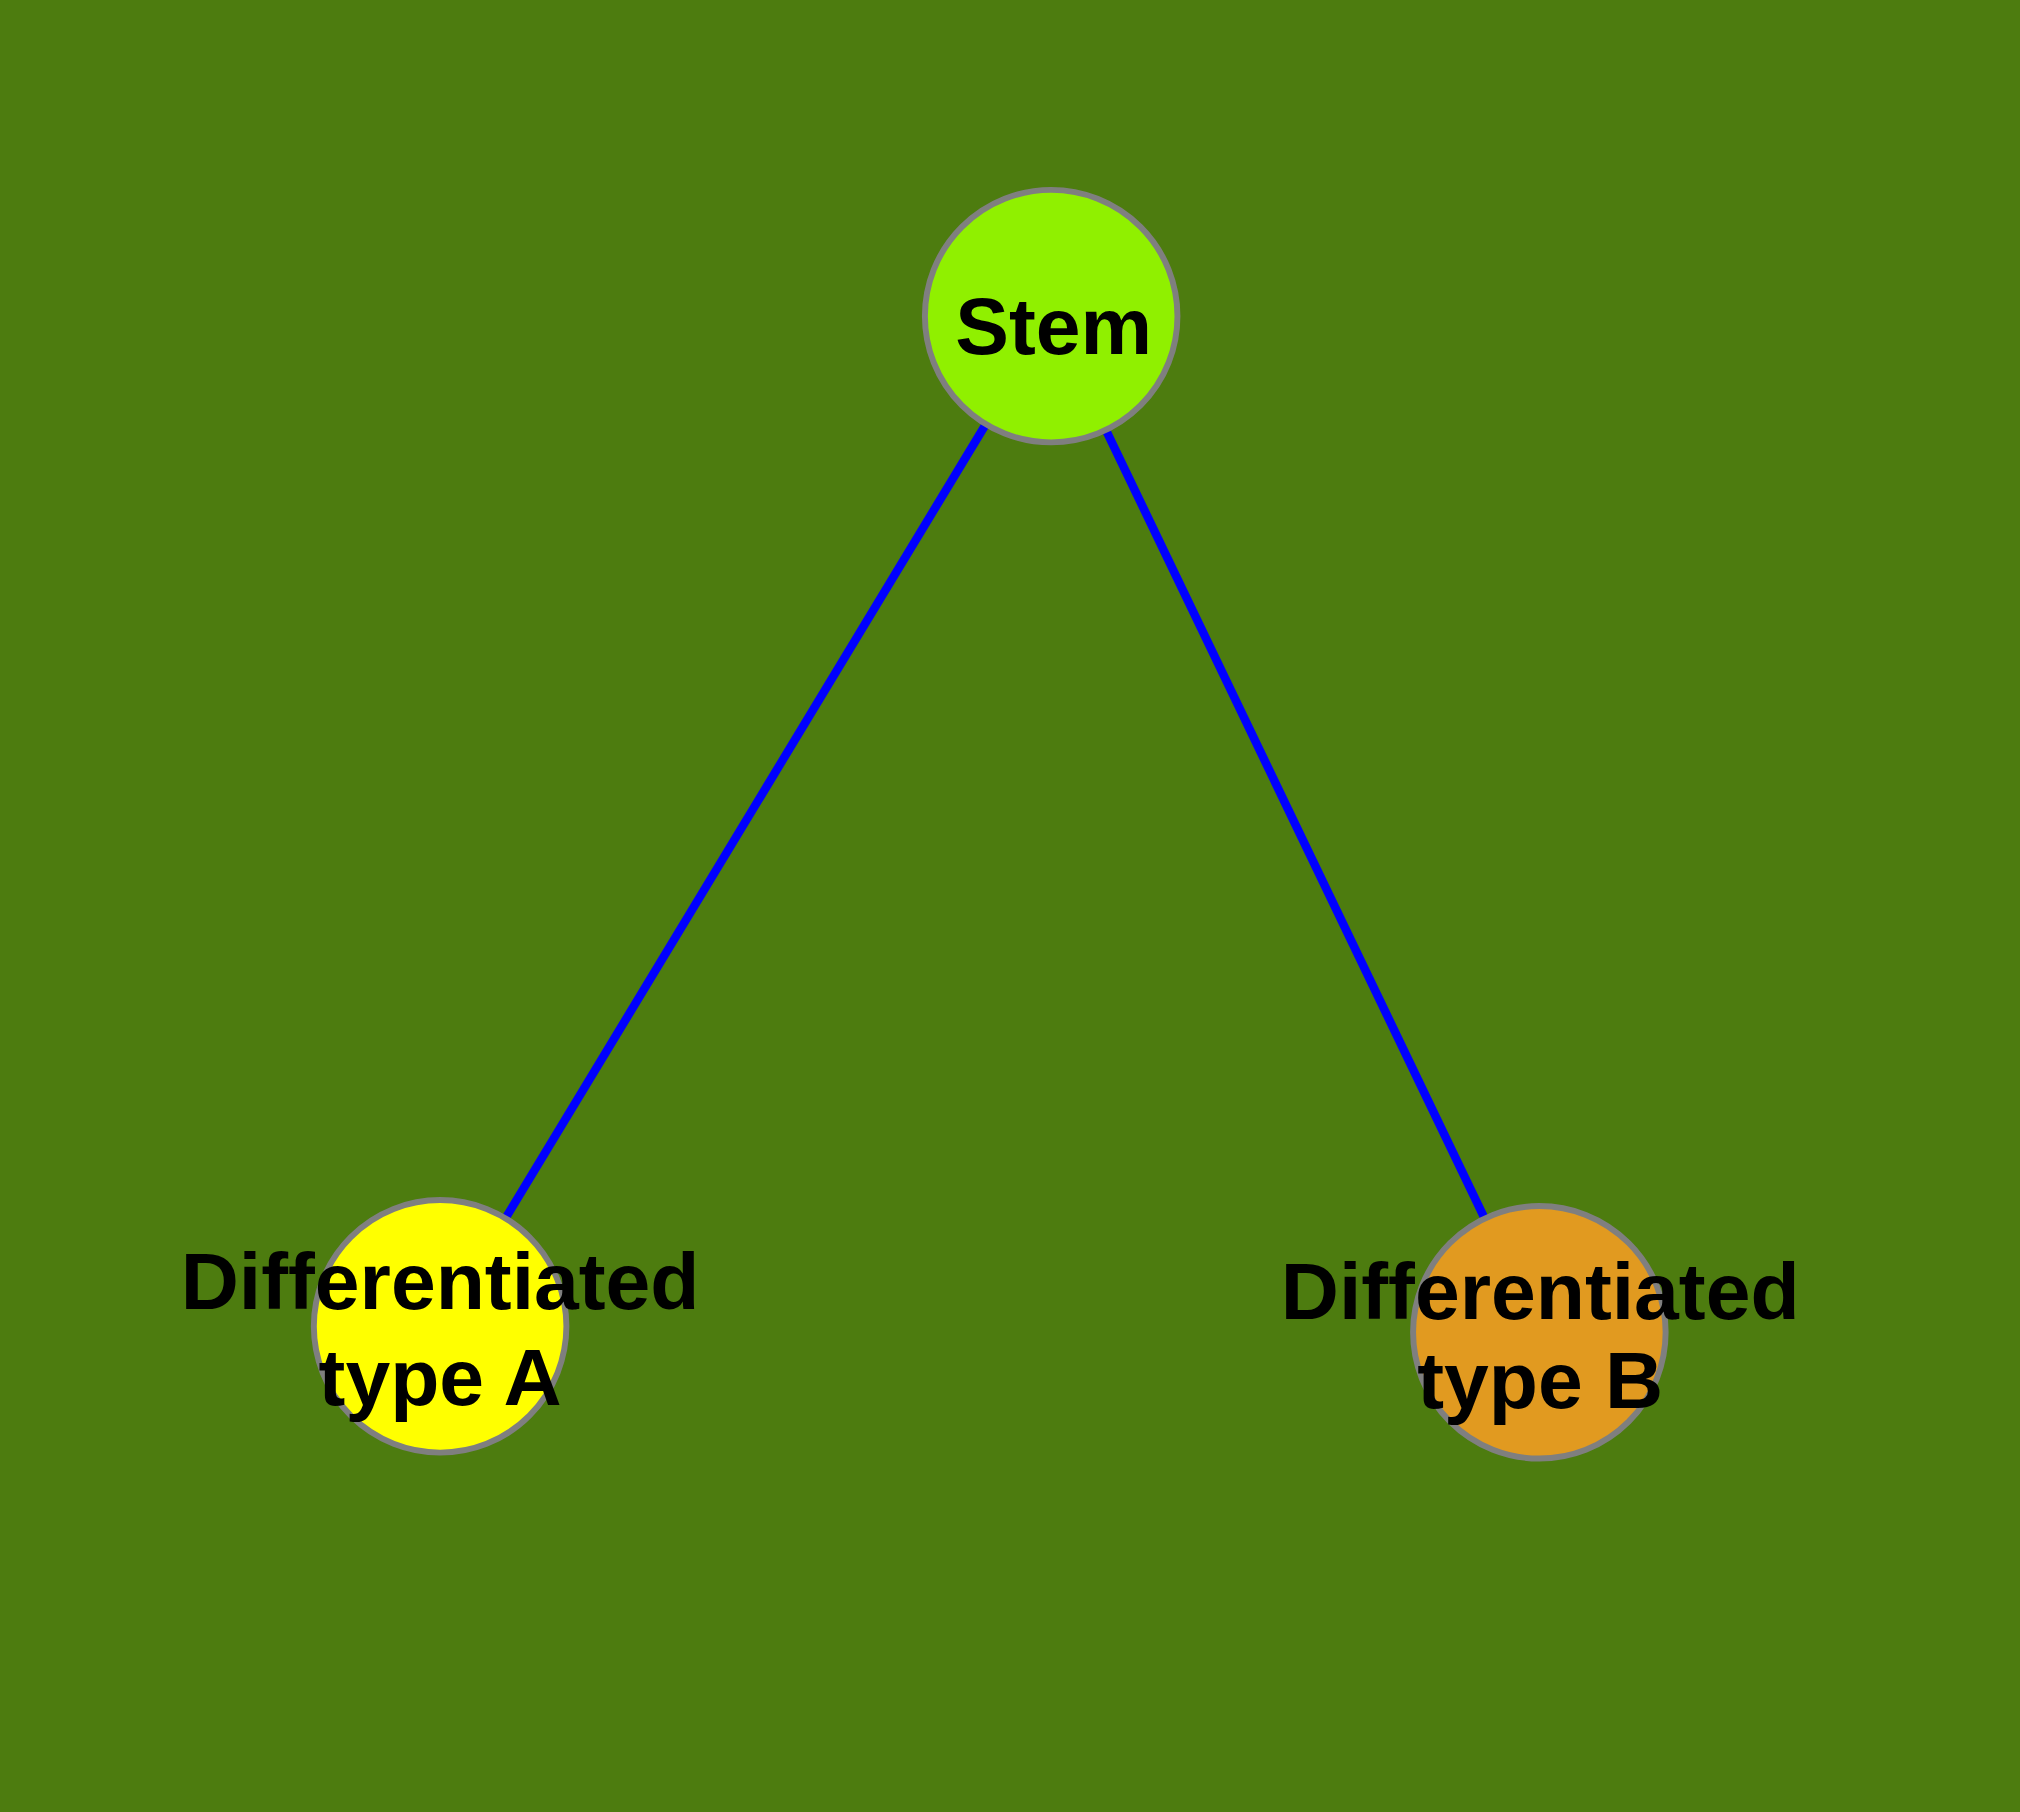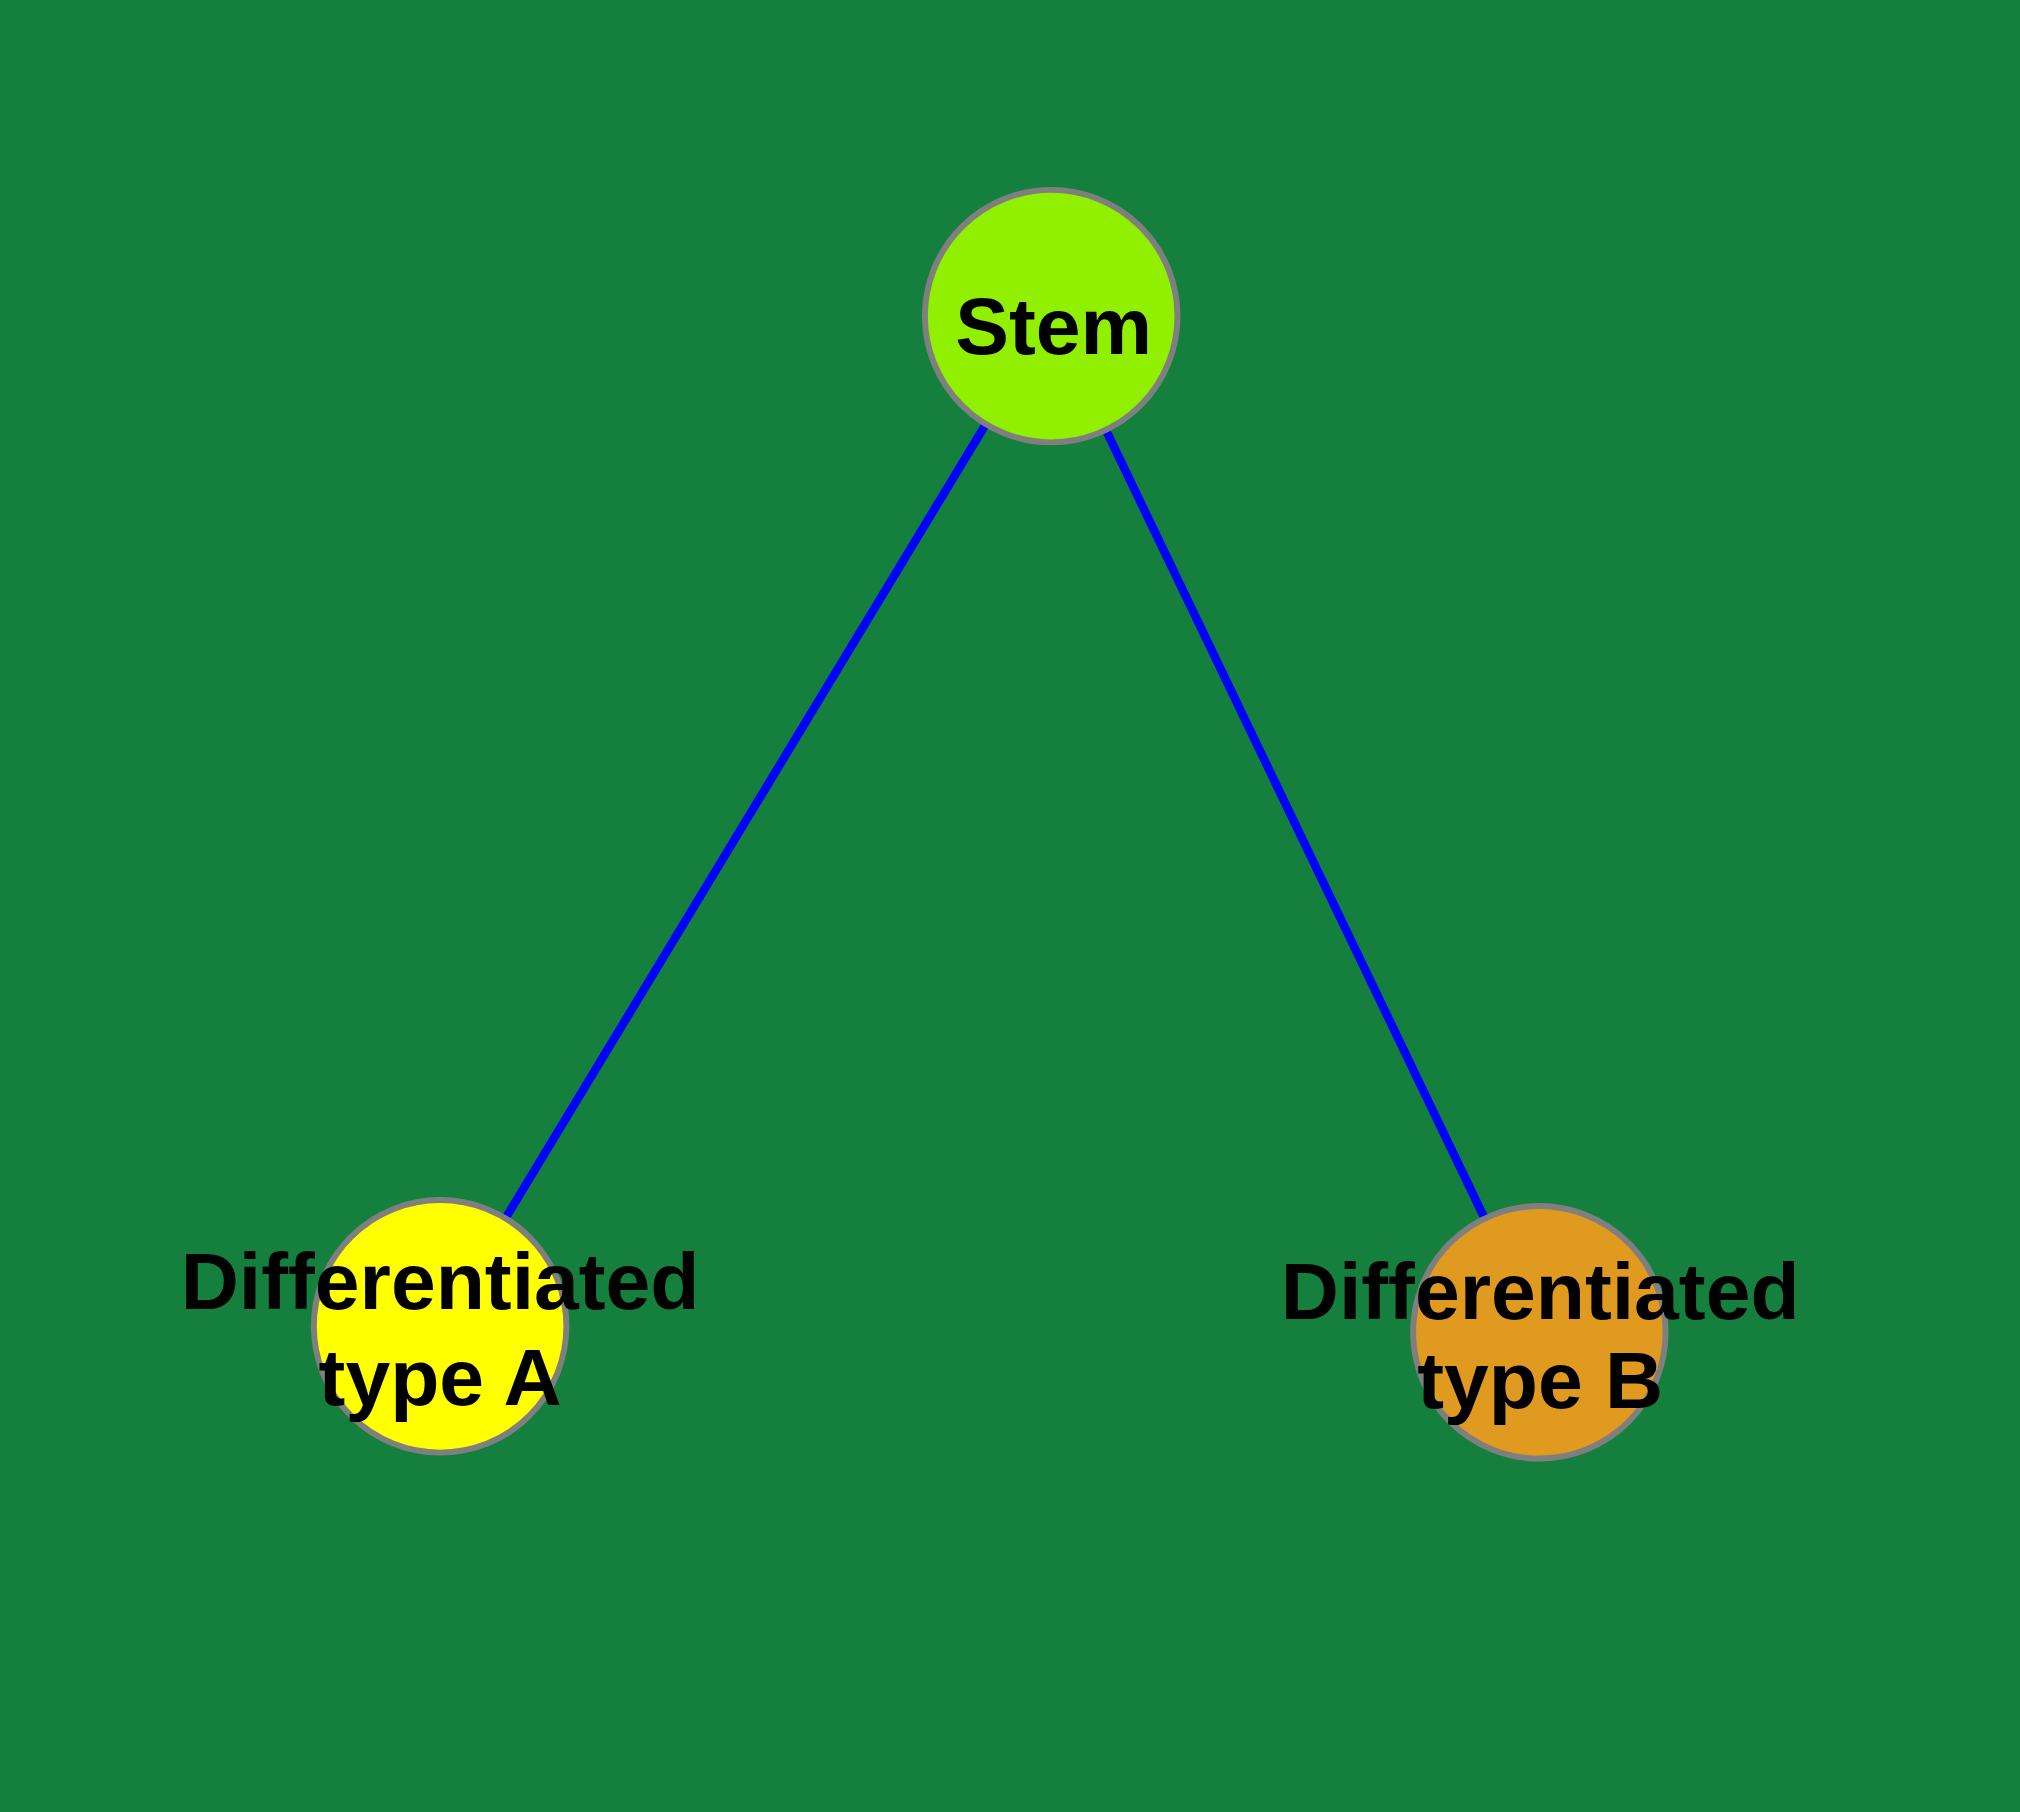--- a/index.html
+++ b/index.html
@@ -33,21 +33,21 @@
     font-family: "Liberation Sans", "DejaVu Sans", sans-serif;
     font-weight: bold;
     font-size: 95px;
     fill: #000000;
     text-anchor: middle;
   }
 </style>
 </head>
 <body>
 
-<div class="figure" style="background-color: #15803d;">
+<div class="figure" style="background-color: #4d7c0f;">
 
   <svg class="diagram-svg" viewBox="0 0 2384 2138" xmlns="http://www.w3.org/2000/svg">
 
     <line class="edge" x1="1240" y1="373" x2="519" y2="1565" style="stroke: rgb(0, 0, 255);"></line>
     <line class="edge" x1="1240" y1="373" x2="1816" y2="1572" style="stroke: rgb(0, 0, 255);"></line>
 
     <circle class="node" cx="1240" cy="373" r="149" style="fill: rgb(144, 240, 0); stroke: rgb(127, 127, 127);"></circle>
     <circle class="node" cx="519" cy="1565" r="149" style="fill: rgb(255, 255, 0); stroke: rgb(127, 127, 127);"></circle>
     <circle class="node" cx="1816" cy="1572" r="149" style="fill: rgb(225, 154, 32); stroke: rgb(127, 127, 127);"></circle>
 

